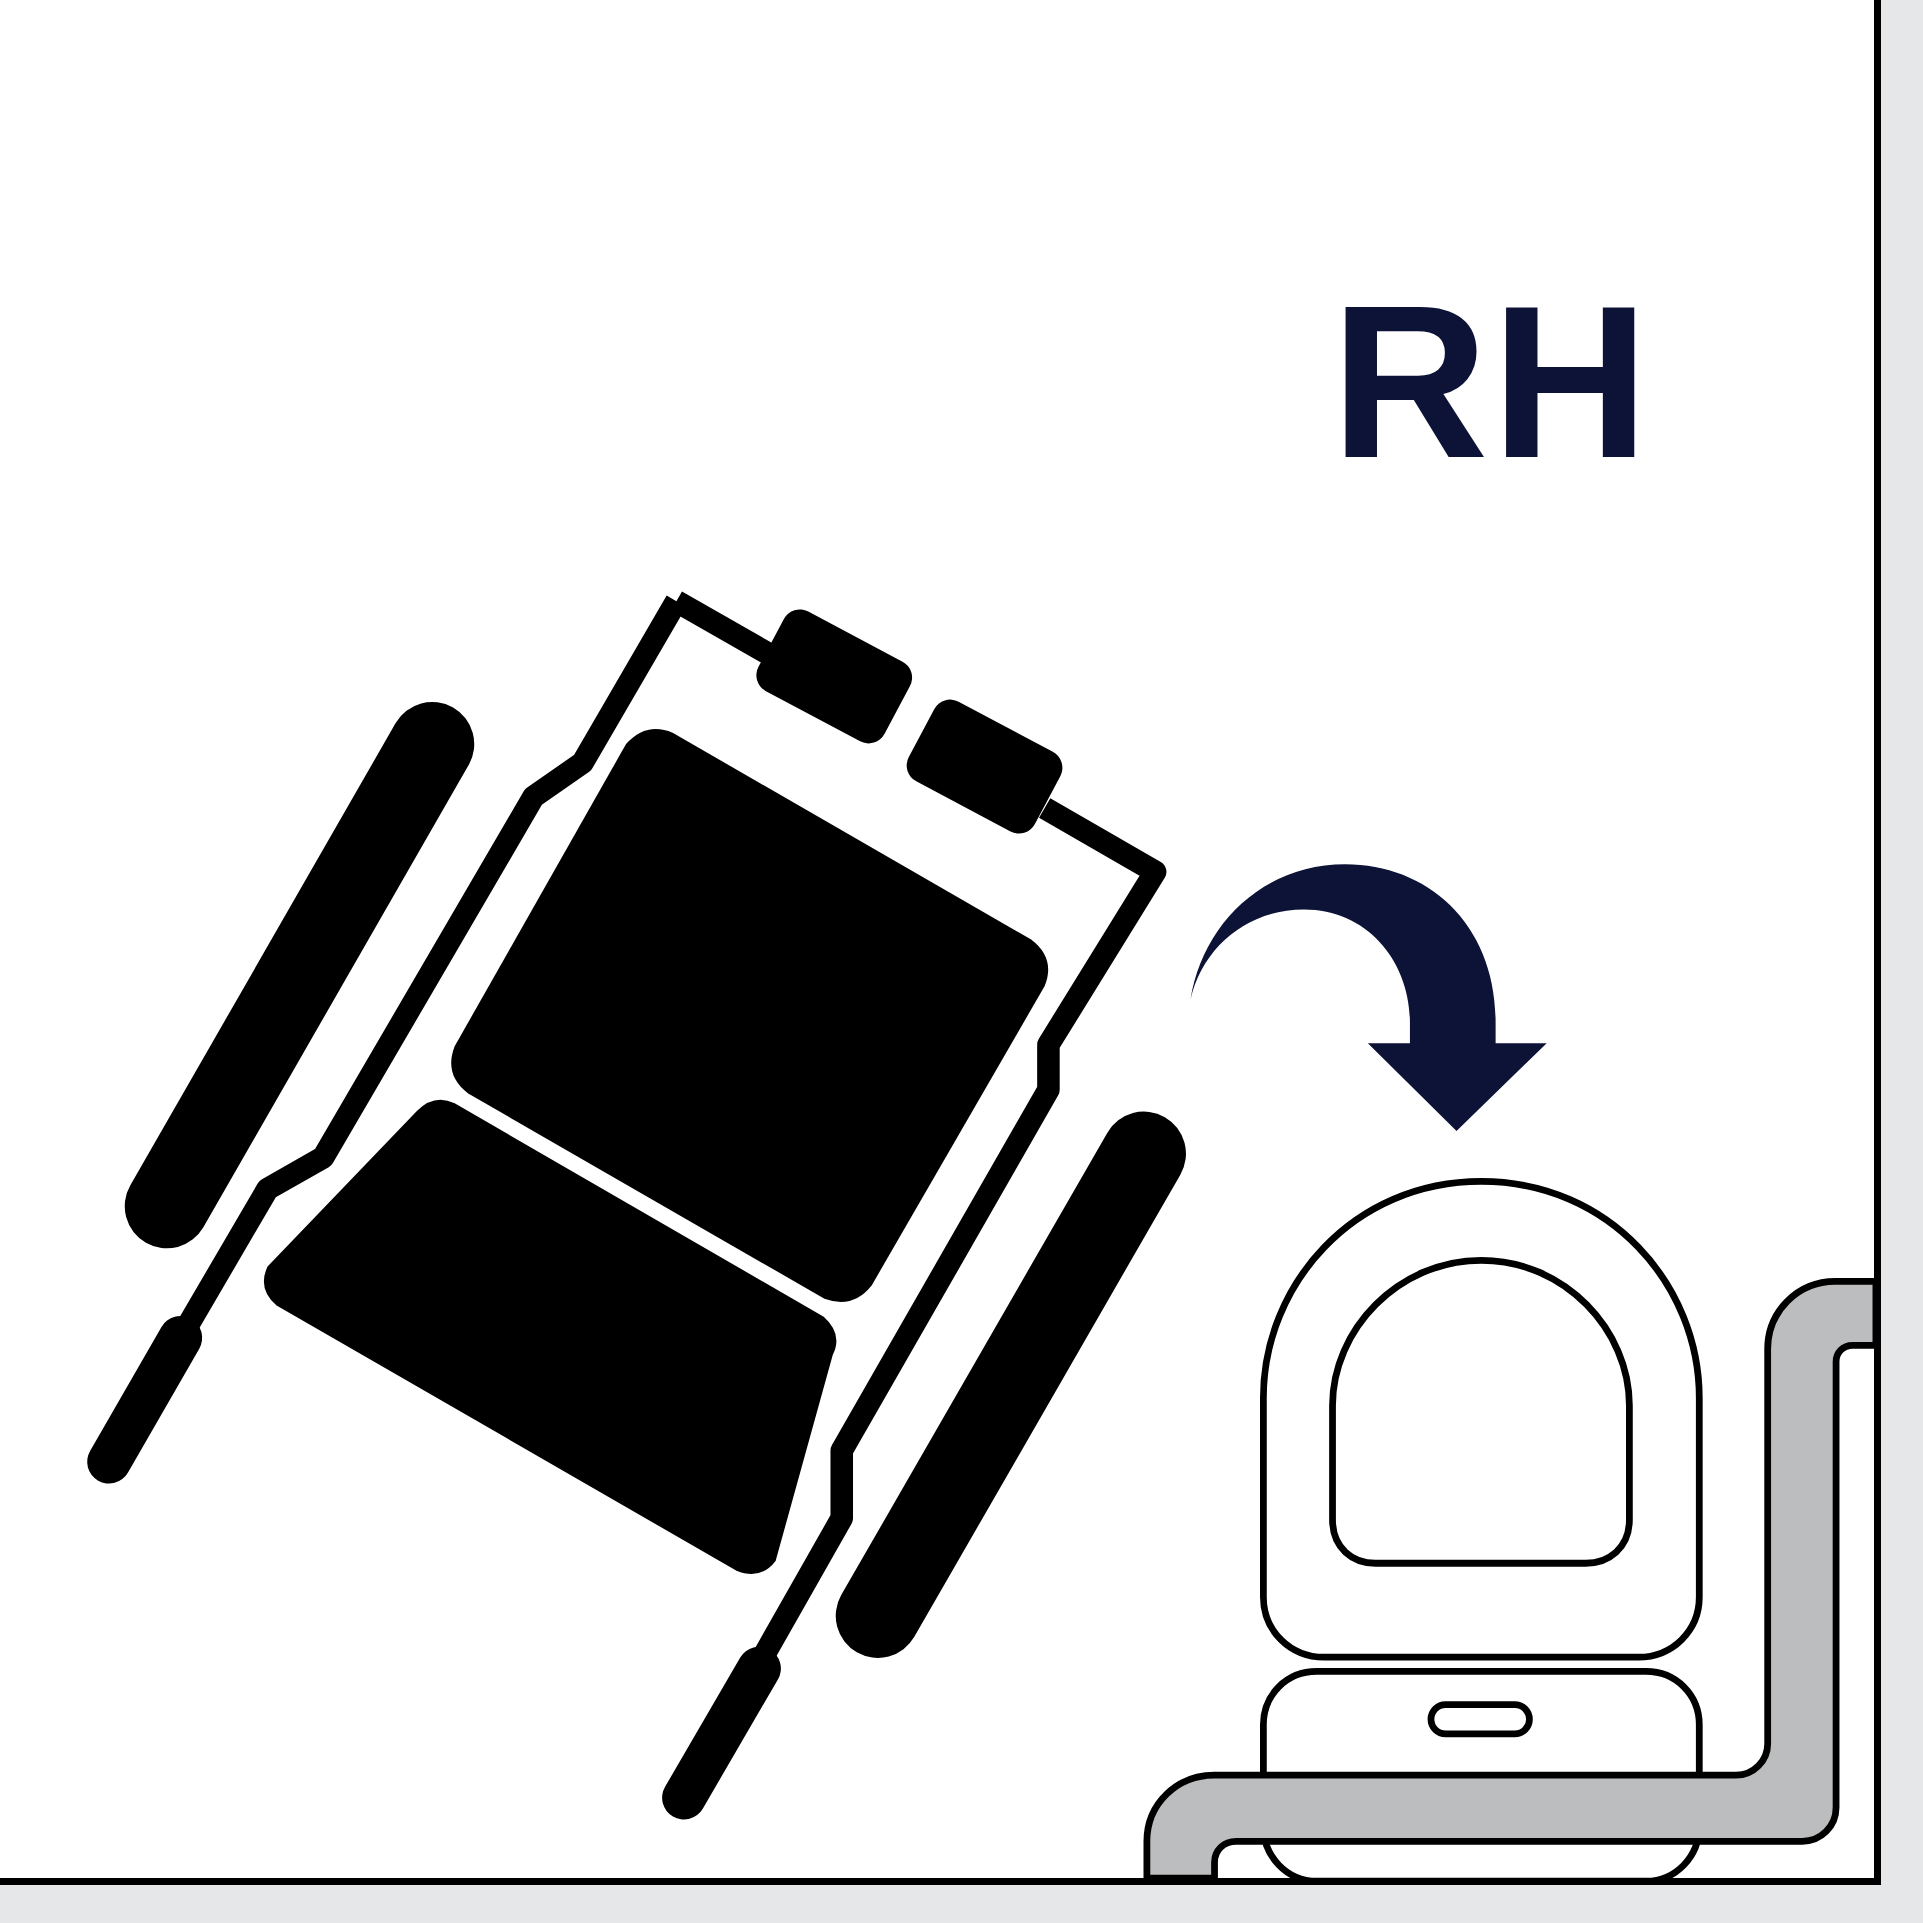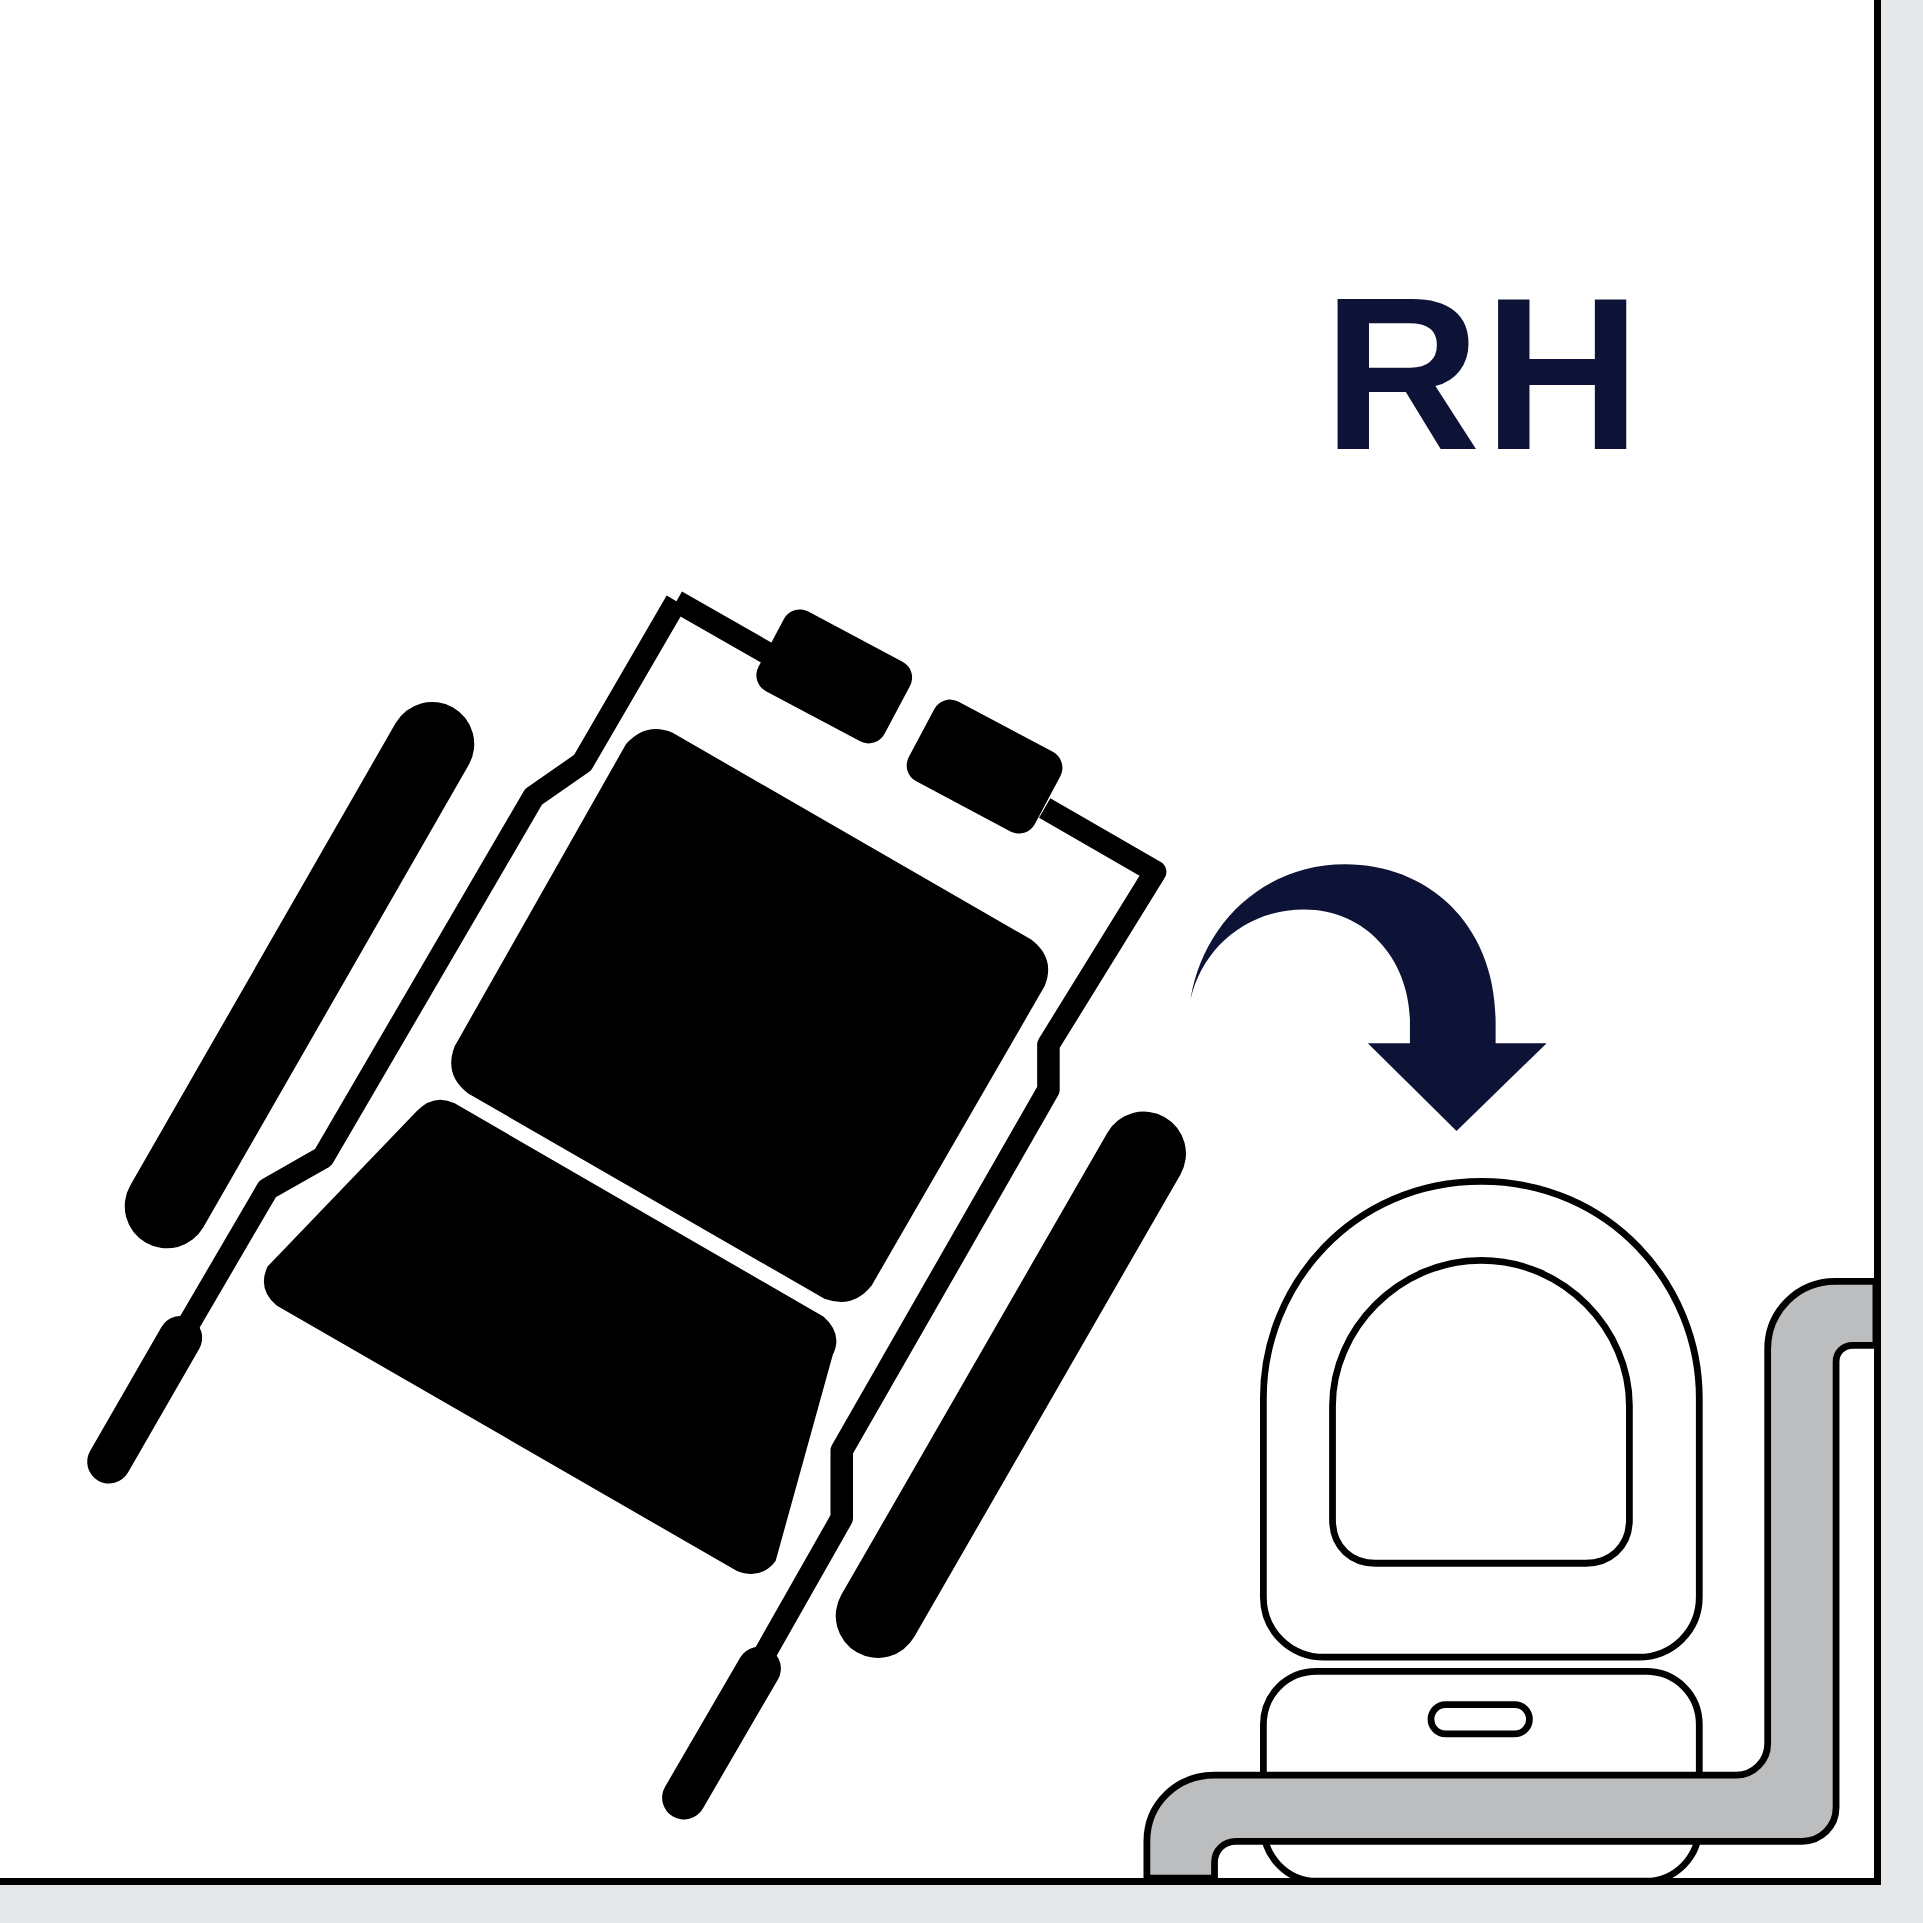--- a/index.html
+++ b/index.html
@@ -19,21 +19,21 @@
     }
     .label-rh {
       position: absolute;
       left: 1323px; top: 265px;
       font-family: "Liberation Sans", sans-serif;
       font-weight: 700;
       font-size: 218px;
       line-height: 1;
       letter-spacing: 3px;
       color: #0d1237;
-      margin: 0;
+      margin: 8px;
     }
     svg.scene { position: absolute; left: 0; top: 0; }
   </style>
 </head>
 <body>
 
 <div class="panel"></div>
 
 <h1 class="label-rh">RH</h1>
 

